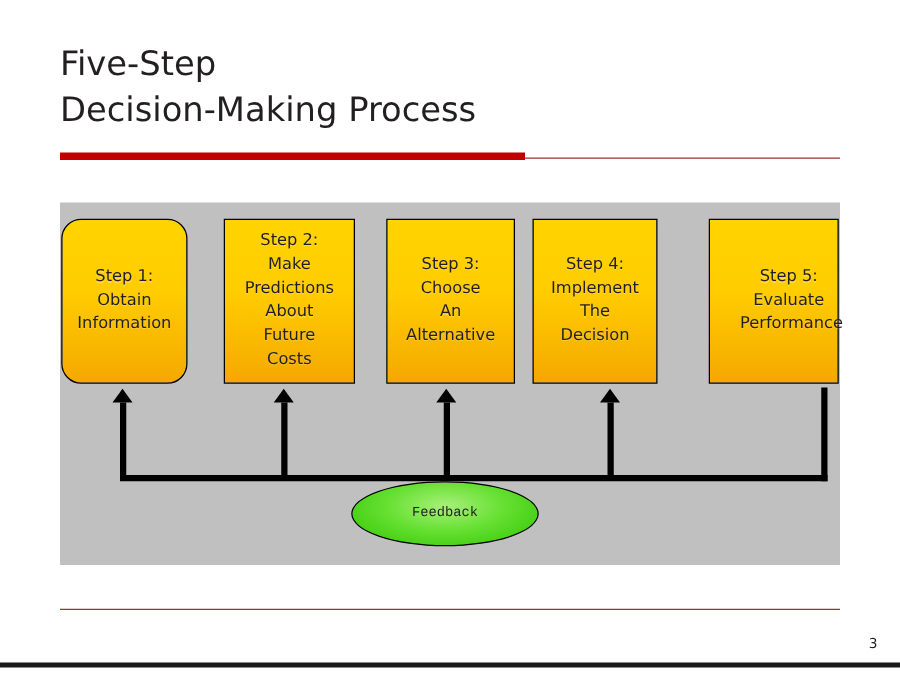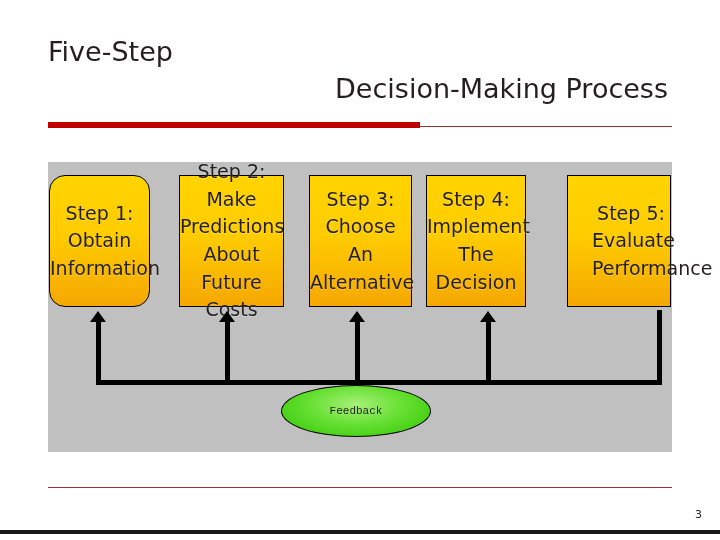--- a/index.html
+++ b/index.html
@@ -26,21 +26,20 @@
     width: 620px;
     font-size: 27px;
     line-height: 1.37;
     color: #231f20;
     font-family: "DejaVu Sans", sans-serif;
     font-weight: normal;
     letter-spacing: 0px;
   }
   .title-line2 {
     display: block;
-    text-align: right;
   }
   
   .title-rule-thin {
     position: absolute;
     left: 48px;
     top: 126px;
     width: 624px;
     height: 1px;
     background: #a03030;
   }
@@ -60,21 +59,21 @@
     width: 624px;
     height: 290px;
     background: #c0c0c0;
   }
   .box {
     position: absolute;
     background: linear-gradient(to bottom, #ffd400 0%, #ffcc00 45%, #f5a800 100%);
     border: 1px solid #000000;
     box-sizing: border-box;
     color: #231f20;
-    font-size: 19px;
+    font-size: 13px;
     line-height: 1.45;
     text-align: center;
     display: flex;
     align-items: center;
     justify-content: center;
     font-family: "DejaVu Sans", sans-serif;
     text-shadow: 0 1px 0 rgba(255,255,255,0.25);
   }
   .box .txt {
     width: 100%;

